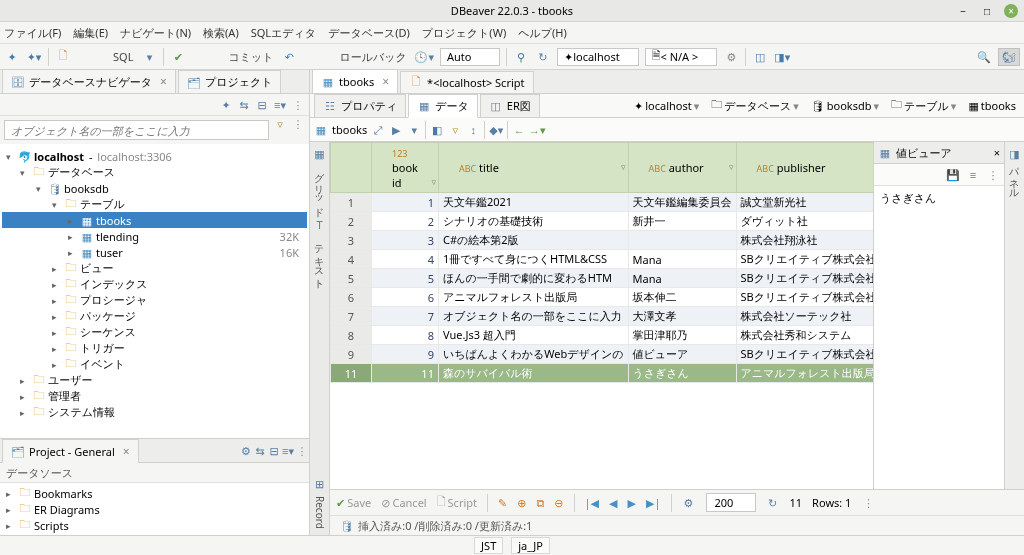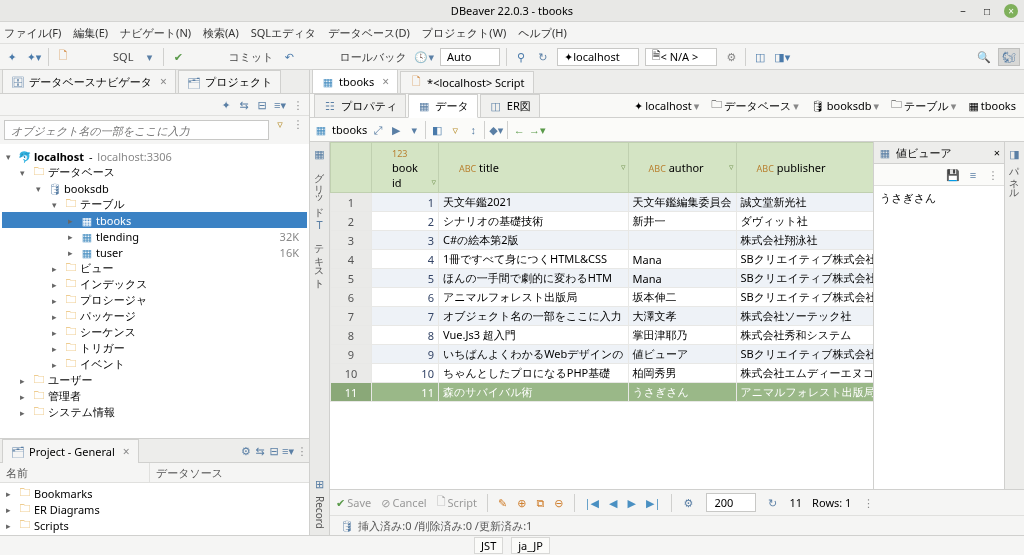--- a/index.html
+++ b/index.html
@@ -235,21 +235,20 @@
           <span class="x">×</span>
         </div>
         <span style="flex:1"></span>
         <span class="mini-ico">⚙</span>
         <span class="mini-ico">⇆</span>
         <span class="mini-ico">⊟</span>
         <span class="mini-ico">≡▾</span>
         <span class="mini-ico icon-grey">⋮</span>
       </div>
       <div class="subhdr">
-        <div class="col" style="width:150px;border-right:1px solid #e0e0de">名前</div>
         <div class="col">データソース</div>
       </div>
       <div class="body" id="project-items">
           <div class="tree-row">
        <span class="tree-arrow">▸</span><span class="tree-ico folder-ico">🗀</span>Bookmarks</div>
           <div class="tree-row">
        <span class="tree-arrow">▸</span><span class="tree-ico folder-ico">🗀</span>ER Diagrams</div>
           <div class="tree-row">
        <span class="tree-arrow">▸</span><span class="tree-ico folder-ico">🗀</span>Scripts</div>
         </div>
@@ -389,27 +388,20 @@
        <td>Vue.Js3 超入門</td>
        <td>掌田津耶乃</td>
        <td>株式会社秀和システム</td>
                   </tr>
                   <tr class="even">
        <td class="rownum">9</td>
        <td class="id">9</td>
        <td>いちばんよくわかるWebデザインの</td>
        <td>値ビューア</td>
        <td>SBクリエイティブ株式会社</td>
-                  </tr>
-                  <tr class="">
-       <td class="rownum">10</td>
-       <td class="id">10</td>
-       <td>ちゃんとしたプロになるPHP基礎</td>
-       <td>柏岡秀男</td>
-       <td>株式会社エムディーエヌコーポレー</td>
                   </tr>
                   <tr class="sel">
        <td class="rownum">11</td>
        <td class="id">11</td>
        <td>森のサバイバル術</td>
        <td>うさぎさん</td>
        <td>アニマルフォレスト出版局</td>
                   </tr>
                 </tbody>
             </table>

